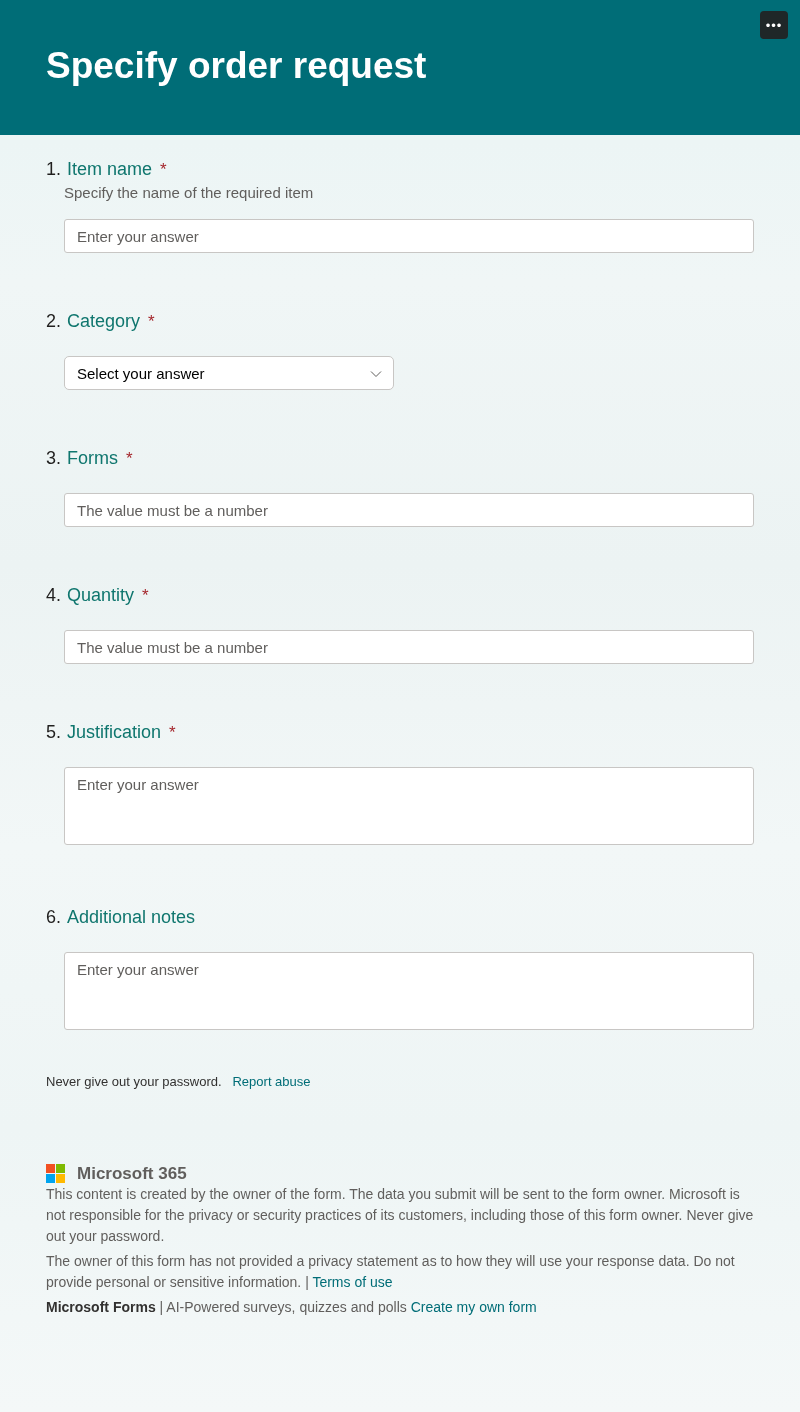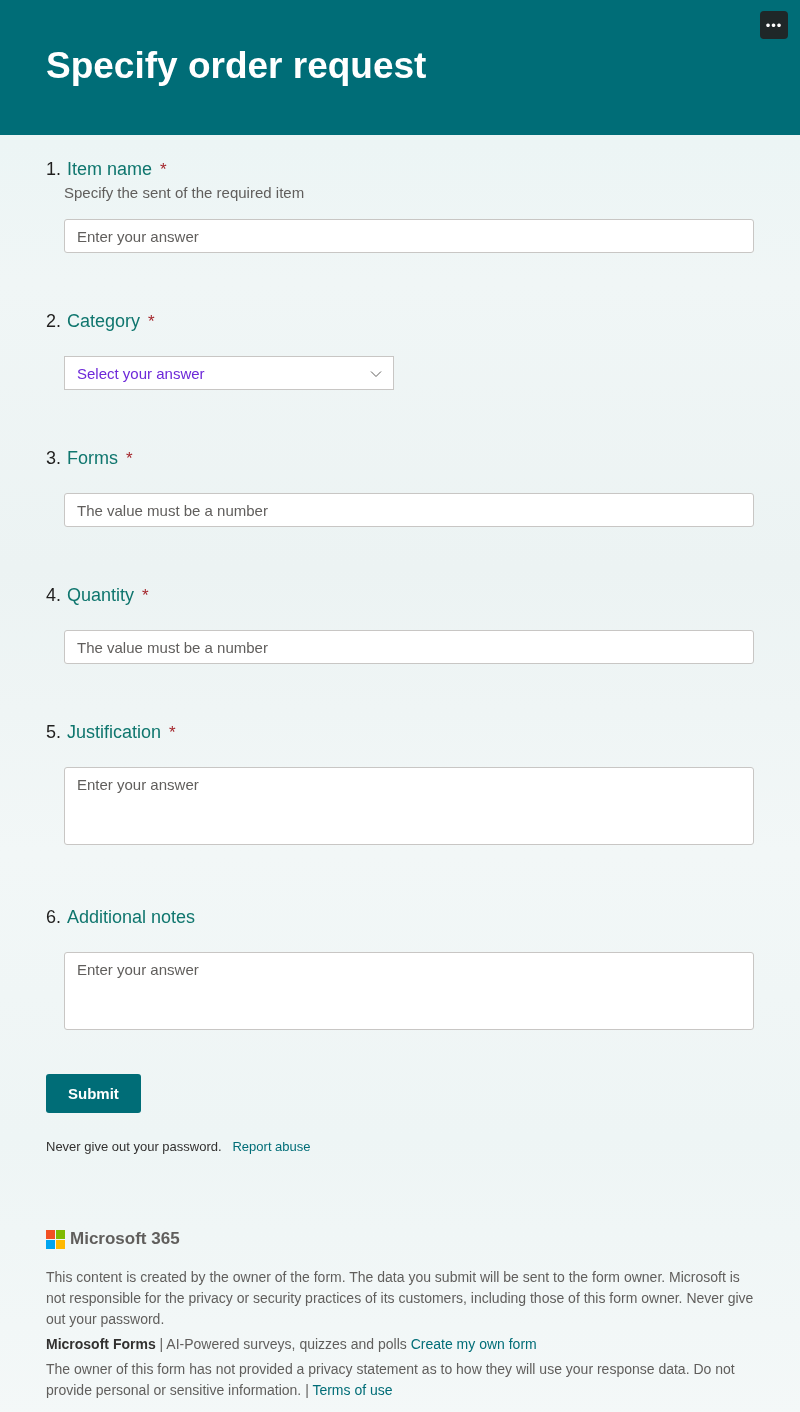--- a/index.html
+++ b/index.html
@@ -121,23 +121,23 @@
       position: relative;
       width: 330px;
       margin-left: 18px;
       margin-top: 24px;
     }
     .select-input {
       width: 100%;
       padding: 8px 22px 8px 12px;
       font-size: 15px;
       border: 1px solid #c8c6c4;
-      border-radius: 0;
+      border-radius: 5px;
       background: #ffffff;
-      color: #6d28d9;
+      color: #000000;
       outline: none;
       height: 34px;
       cursor: pointer;
       appearance: none;
     }
     .chevron-icon {
       position: absolute;
       right: 12px;
       top: 50%;
       transform: translateY(-50%);
@@ -165,23 +165,21 @@
       color: #006d77;
       text-decoration: none;
       cursor: pointer;
     }
     .footer {
       margin-top: 75px;
       padding: 0 46px 16px 46px;
     }
     .ms-logo {
       display: flex;
-      align-items: center;
-      gap: 5px;
-      margin-bottom: 18px;
+      gap: 12px;
     }
     .logo-squares {
       width: 19px;
       height: 19px;
       display: grid;
       grid-template-columns: 1fr 1fr;
       grid-template-rows: 1fr 1fr;
       gap: 1px;
     }
     .sq1 { background: #f25022; }
@@ -226,21 +224,21 @@
 
 <div class="content">
 
 
   <div class="question">
     <div class="question-header">
       <span class="question-number">1.</span>
       <span class="question-label">Item name</span>
       <span class="q-star">*</span>
     </div>
-    <div class="question-desc">Specify the sent of the required item</div>
+    <div class="question-desc">Specify the name of the required item</div>
     <div class="input-wrapper" style="margin-top:18px;">
       <input type="text" class="text-input" placeholder="Enter your answer" style="">
     </div>
   </div>
 
   <div class="question">
     <div class="question-header">
       <span class="question-number">2.</span>
       <span class="question-label">Category</span>
       <span class="q-star">*</span>
@@ -291,23 +289,20 @@
   <div class="question" style="margin-bottom:40px;">
     <div class="question-header">
       <span class="question-number">6.</span>
       <span class="question-label">Additional notes</span>
     </div>
     <div class="input-wrapper-nodesc">
       <textarea class="textarea-input" placeholder="Enter your answer" style=""></textarea>
     </div>
   </div>
 
-  <div class="submit-area">
-    <button class="submit-button">Submit</button>
-  </div>
 
   <div class="warning-text">
     <span>Never give out your password.</span>
     <span>&nbsp;</span>
     <a class="report-link">Report abuse</a>
   </div>
 
 </div>
 
 <div class="footer">
@@ -315,19 +310,19 @@
     <div class="logo-squares">
       <div class="sq1"></div>
         <div class="sq2"></div>
         <div class="sq3"></div>
         <div class="sq4"></div>
     </div>
     <span class="logo-text">Microsoft 365</span>
   </div>
   <div class="footer-text">This content is created by the owner of the form. The data you submit will be sent to the form owner. Microsoft is not responsible for the privacy or security practices of its customers, including those of this form owner. Never give out your password.</div>
   <div class="footer-text">
+    <span>The owner of this form has not provided a privacy statement as to how they will use your response data. Do not provide personal or sensitive information. | </span><a class="footer-link">Terms of use</a>
+  </div>
+  <div class="footer-text">
     <span class="footer-strong">Microsoft Forms</span><span> | AI-Powered surveys, quizzes and polls </span>
     <a class="footer-link">Create my own form</a>
   </div>
-  <div class="footer-text">
-    <span>The owner of this form has not provided a privacy statement as to how they will use your response data. Do not provide personal or sensitive information. | </span><a class="footer-link">Terms of use</a>
-  </div>
 </div>
 
 </body></html>

